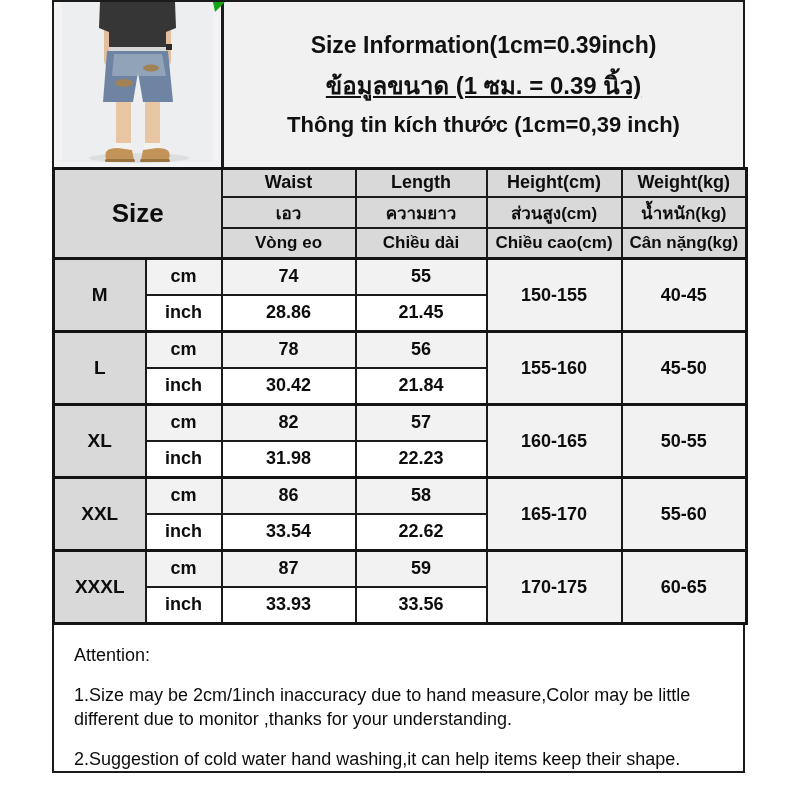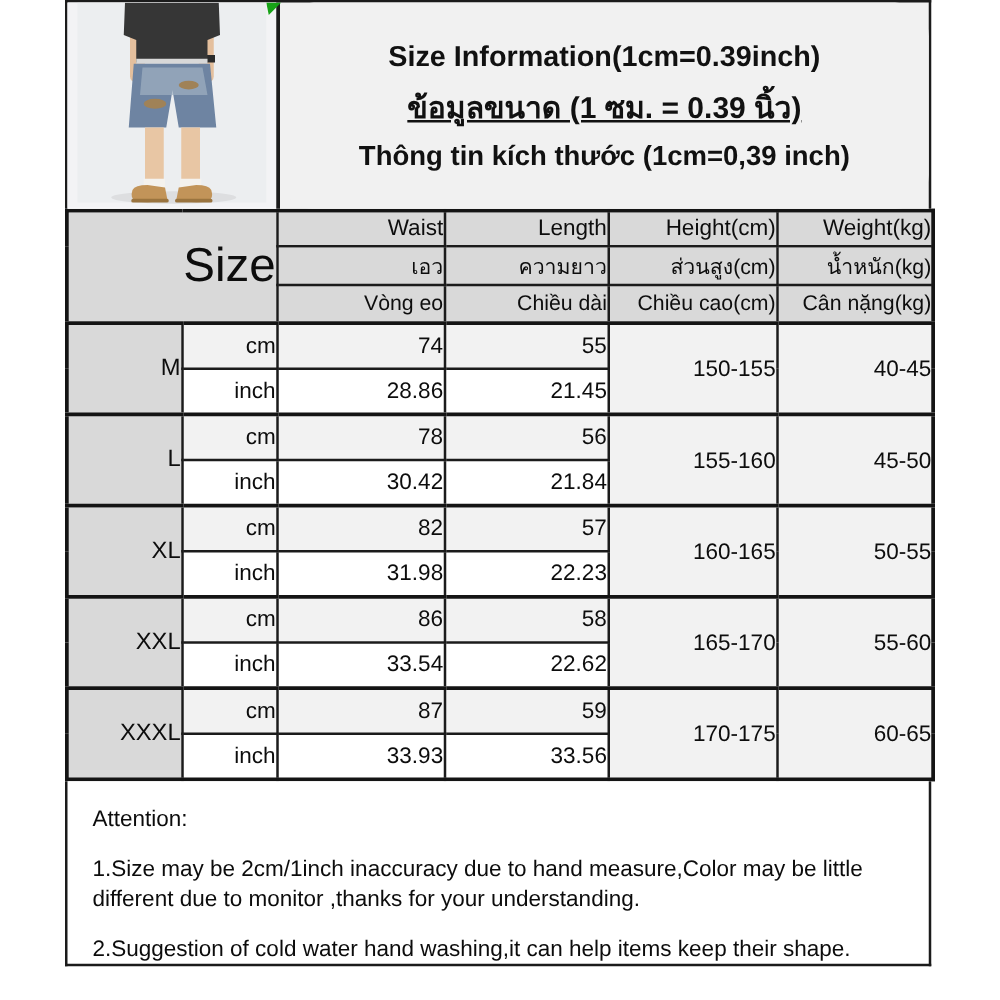--- a/index.html
+++ b/index.html
@@ -15,45 +15,45 @@
     border:2px solid #1b1b1b;border-bottom:none;background:#f1f1f1;position:relative;
   }
   .photo-cell{
     width:167px;flex:0 0 167px;background:#f6f6f8;position:relative;
     border-right:3px solid #1b1b1b;overflow:hidden;
   }
   .photo-cell svg{display:block;}
   .green-mark{position:absolute;left:159px;top:0;width:12px;height:10px;z-index:3;}
   .title-cell{
     flex:1;background:#f1f1f1;display:flex;flex-direction:column;
-    justify-content:center;align-items:center;gap:7px;text-align:center;border-radius:27px;
+    justify-content:center;align-items:center;gap:7px;text-align:center;
   }
   .title-en{font-size:23px;font-weight:bold;}
   .title-th{font-size:24px;font-weight:bold;text-decoration:underline;}
   .title-vi{font-size:22px;font-weight:bold;}
 
   
   table.size-table{
     border-collapse:collapse;table-layout:fixed;width:693px;
     border:3px solid #141414;
   }
   .size-table th,.size-table td{
-    border:2px solid #1b1b1b;text-align:right;vertical-align:middle;
-    padding:0;font-weight:normal;color:#0d0d0d;overflow:hidden;
+    border:2px solid #1b1b1b;text-align:center;vertical-align:middle;
+    padding:0;font-weight:bold;color:#0d0d0d;overflow:hidden;
   }
   .size-table .g{background:#d9d9d9;}
   .size-table .lg{background:#f2f2f2;margin-top:18px;}
   .size-table .w{background:#ffffff;}
   .row-h-en{height:28px;font-size:18px;}
   .row-h-th{height:31px;font-size:17px;}
   .row-h-vi{height:31px;font-size:17px;}
   .row-cm{height:36px;font-size:18px;}
   .row-inch{height:37px;font-size:18px;margin-top:46px;}
   tr.grp > th, tr.grp > td{border-top:3px solid #141414;}
-  .size-big{font-size:38px;font-weight:bold;}
+  .size-big{font-size:26px;font-weight:bold;}
   .sz-label{font-size:19px;}
 
   
   .attention{
     box-sizing:border-box;height:148px;border:2px solid #1b1b1b;border-top:none;
     background:#ffffff;padding:3px 4px;font-size:18px;line-height:1.33;color:#0c0c0c;
   }
   .attention p{margin:16px;}
 </style>
 </head>

